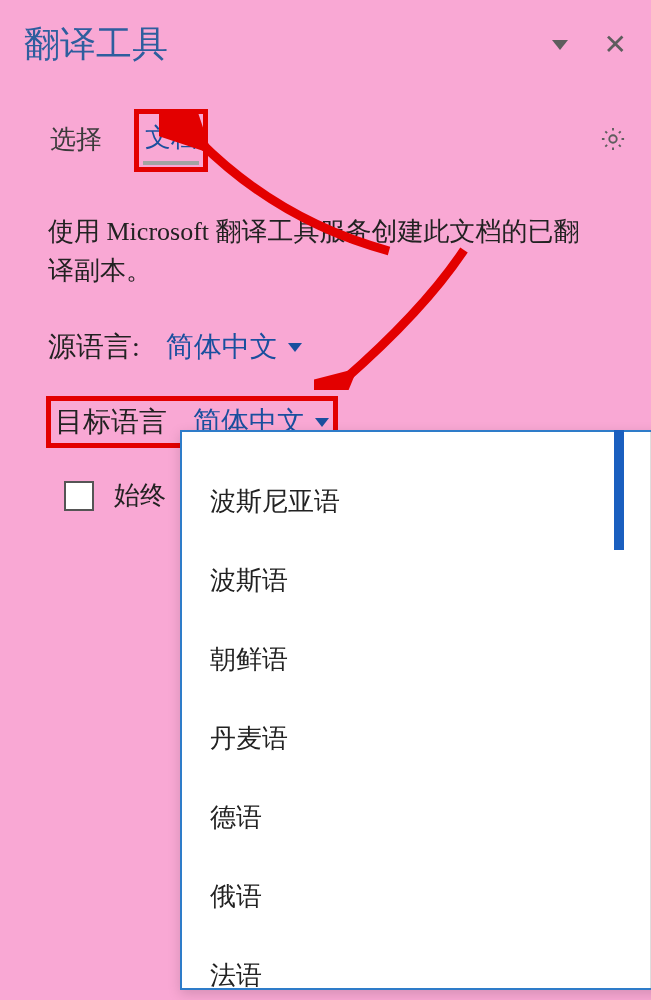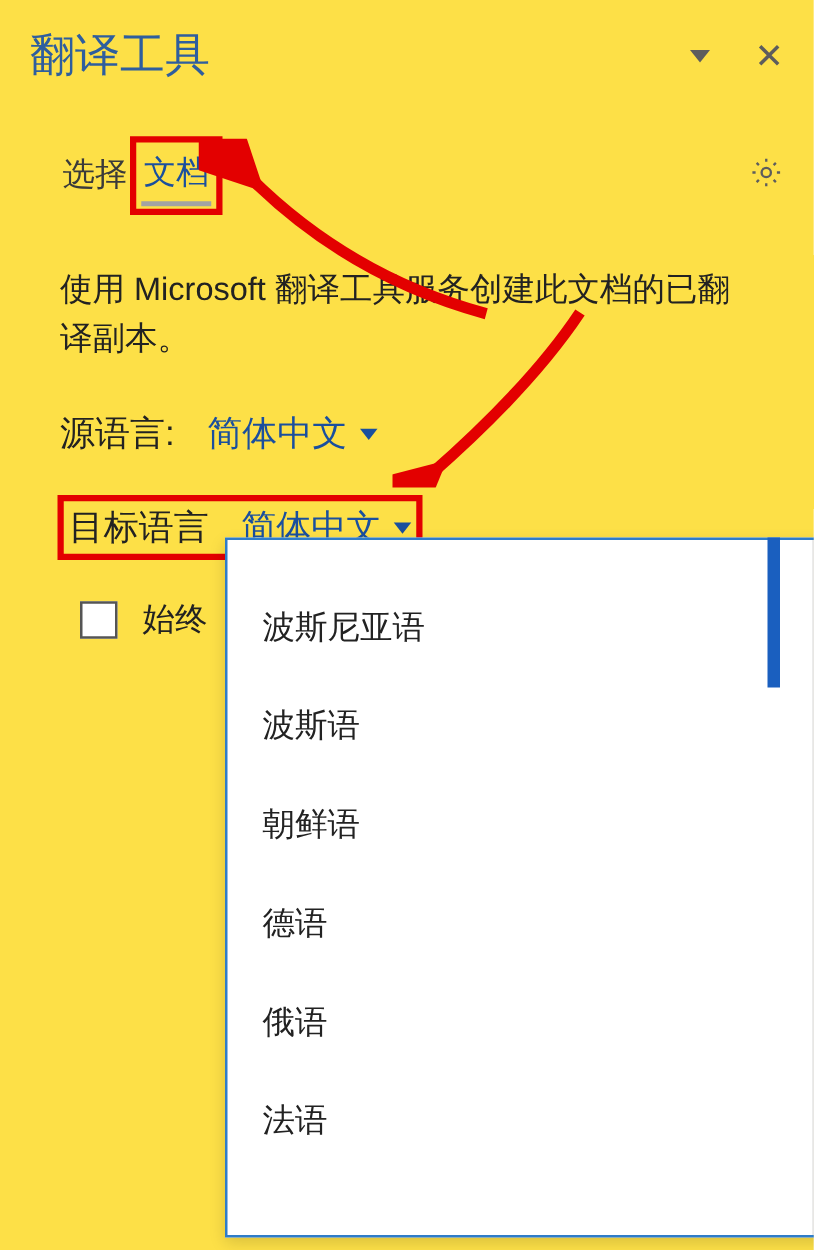--- a/index.html
+++ b/index.html
@@ -7,23 +7,24 @@
       width: 651px;
       height: 1000px;
       background: #fff;
       font-family: "Microsoft YaHei", "Segoe UI", sans-serif;
       position: relative;
       overflow: hidden;
     }
     .panel {
       width: 100%;
       height: 100%;
-      background: #fde047;
+      background: #f9a8d4;
       padding: 20px 24px;
       position: relative;
+      font-family: Liberation Serif, serif;
     }
     .title-row {
       display: flex;
       align-items: center;
       justify-content: space-between;
       margin-bottom: 40px;
     }
     .title {
       font-size: 36px;
       color: #2e5e9e;
@@ -43,20 +44,21 @@
     }
     .close-x {
       font-size: 28px;
       color: #5d5d5d;
       cursor: pointer;
       line-height: 1;
     }
     .tab-row {
       display: flex;
       align-items: center;
+      gap: 30px;
       padding-left: 24px;
       margin-bottom: 40px;
     }
     .tab {
       font-size: 26px;
       color: #3a3a3a;
       padding: 4px 2px 6px 2px;
       cursor: pointer;
     }
     .tab.active {
@@ -245,20 +247,21 @@
   <div class="checkbox-row">
     <div class="checkbox"></div>
     <div class="checkbox-label">始终</div>
   </div>
 
   <div class="dropdown">
     <div class="dropdown-list">
       <div class="dropdown-item">波斯尼亚语</div>
       <div class="dropdown-item">波斯语</div>
       <div class="dropdown-item">朝鲜语</div>
+      <div class="dropdown-item">丹麦语</div>
       <div class="dropdown-item">德语</div>
       <div class="dropdown-item">俄语</div>
       <div class="dropdown-item">法语</div>
     </div>
     <div class="dropdown-scrollbar">
       <div class="scroll-arrow">
         <svg viewBox="0 0 10 10">
             <path d="M1 7 L5 2 L9 7" stroke="#444" stroke-width="1.6" fill="none"></path>
           </svg>
       </div>

